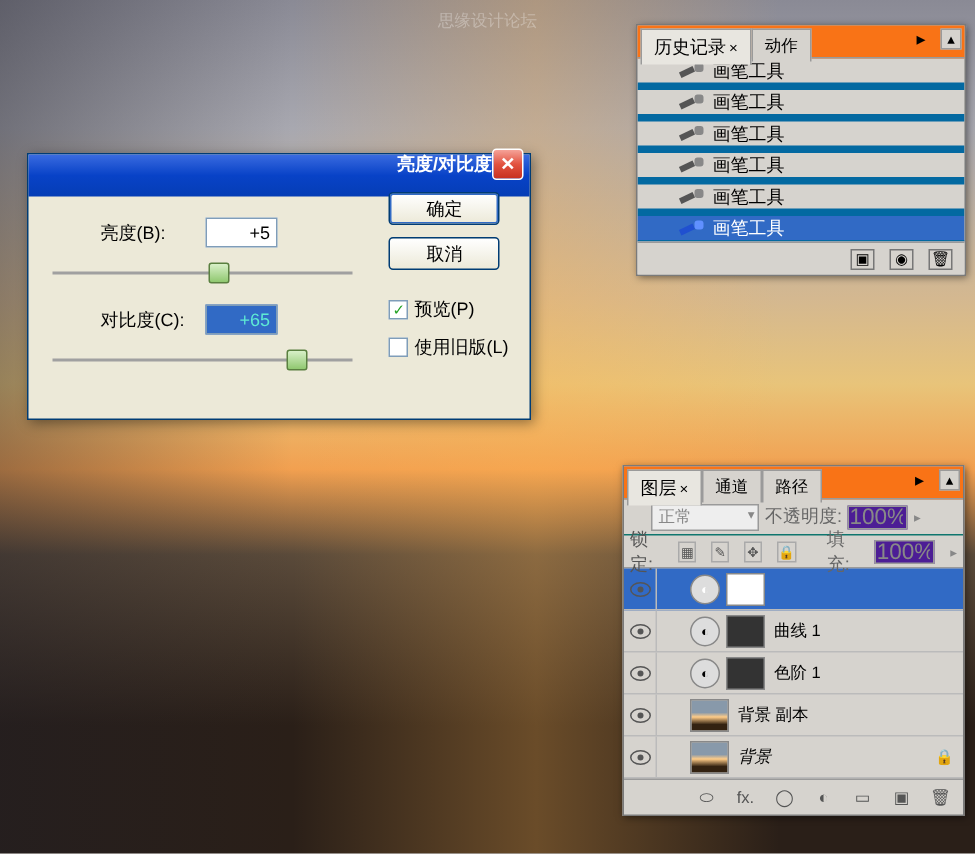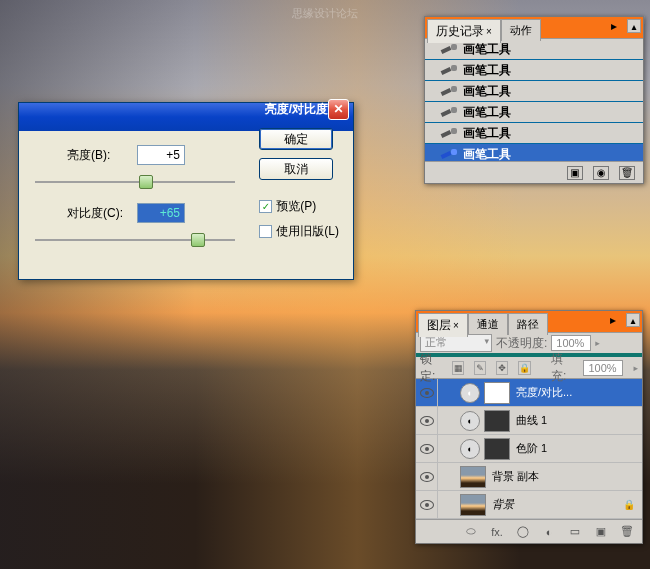--- a/index.html
+++ b/index.html
@@ -28,36 +28,36 @@
     .palette { position: absolute; background: #d6d3ce; border: 1px solid #7a7a7a; box-shadow: 1px 1px 5px rgba(0,0,0,0.5); }
     .palette-tabs { height: 22px; background: #f97316; display: flex; align-items: flex-start; padding: 2px 2px 0; gap: 0; border-bottom: 1px solid #9a9a9a; }
     .tab { padding: 3px 8px; background: #d6d3ce; border: 1px solid #9a9a9a; border-bottom: none; font-size: 11px; cursor: pointer; position: relative; }
     .tab.active { background: #e8e6e0; z-index: 1; }
     .tab-close { font-size: 10px; margin-left: 2px; }
     .palette-close { position: absolute; right: 2px; top: 2px; width: 14px; height: 14px; font-size: 10px; background: #d6d3ce; border: 1px solid #9a9a9a; cursor: pointer; display: flex; align-items: center; justify-content: center; }
     .palette-grip { position: absolute; right: 18px; top: 2px; width: 14px; height: 14px; cursor: pointer; }
 
     .history { left: 424px; top: 16px; width: 220px; }
     .history-list { height: 122px; overflow: hidden; }
-    .history-item { display: flex; align-items: center; height: 21px; padding-left: 16px; gap: 6px; border-bottom: 1px solid #0369a1; cursor: pointer; font-weight: bold; }
+    .history-item { display: flex; align-items: center; height: 21px; padding-left: 28px; gap: 6px; border-bottom: 5px solid #0369a1; cursor: pointer; }
     .history-item.sel { background: #316ac5; color: white; }
     .brush-ico { width: 16px; height: 14px; display: inline-block; position: relative; }
     .brush-ico::before { content: ""; position: absolute; left: 0; top: 6px; width: 10px; height: 4px; background: #555; transform: rotate(-25deg); }
     .brush-ico::after { content: ""; position: absolute; right: 0; top: 2px; width: 6px; height: 6px; background: #888; border-radius: 2px; }
     .history-item.sel .brush-ico::before { background: #2050d0; }
     .history-item.sel .brush-ico::after { background: #6090ff; }
     .palette-footer { height: 22px; background: #d6d3ce; border-top: 1px solid #9a9a9a; display: flex; align-items: center; justify-content: flex-end; gap: 10px; padding: 0 8px; }
     .footer-icon { width: 16px; height: 14px; border: 1px solid #777; cursor: pointer; display: flex; align-items: center; justify-content: center; font-size: 10px; }
 
     .layers { left: 415px; top: 310px; width: 228px; }
-    .layers-opts { height: 24px; display: flex; align-items: center; padding: 2px 4px; gap: 4px; border-bottom: 4px solid #0f766e; }
+    .layers-opts { height: 24px; display: flex; align-items: center; padding: 2px 18px; gap: 4px; border-bottom: 1px solid #0f766e; }
     .dropdown { height: 18px; border: 1px solid #9a9a9a; background: #eee; padding: 0 14px 0 4px; font-size: 11px; position: relative; color: #888; }
     .dropdown::after { content: "▾"; position: absolute; right: 2px; top: 1px; font-size: 9px; }
     .opt-label { font-size: 12px; color: #666; }
-    .pct-input { width: 40px; height: 16px; border: 1px solid #9a9a9a; font-size: 11px; text-align: center; padding-right: 2px; background: #ffffff; color: #888; }
+    .pct-input { width: 40px; height: 16px; border: 1px solid #9a9a9a; font-size: 15px; text-align: right; padding-right: 2px; background: #4c1d95; color: #888; }
     .lock-row { height: 22px; display: flex; align-items: center; padding: 0 4px; gap: 10px; border-bottom: 1px solid #9a9a9a; font-size: 11px; color: #555; }
     .lock-ico { width: 14px; height: 14px; border: 1px solid #aaa; font-size: 9px; display: inline-flex; align-items: center; justify-content: center; }
     .layers-list { }
     .layer-row { display: flex; align-items: center; height: 28px; border-bottom: 1px solid #bbb; cursor: pointer; }
     .layer-row.sel { background: #316ac5; color: white; }
     .eye-col { width: 22px; height: 100%; display: flex; align-items: center; justify-content: center; border-right: 1px solid #bbb; }
     .eye-icon { width: 14px; height: 10px; border: 1px solid #555; border-radius: 50%; position: relative; }
     .eye-icon::after { content: ""; position: absolute; left: 4px; top: 2px; width: 4px; height: 4px; background: #555; border-radius: 50%; }
     .link-col { width: 20px; display: flex; align-items: center; justify-content: center; }
     .thumb { width: 26px; height: 22px; border: 1px solid #888; margin: 0 2px; background: linear-gradient(to bottom, #89a 40%, #fc8 55%, #321 80%); }
@@ -181,21 +181,20 @@
     <span style="font-size:9px;color:#888">▸</span>
   </div>
   <div class="layers-list">
     <div class="layer-row sel">
       <div class="eye-col">
           <span class="eye-icon"></span>
         </div>
       <div class="link-col"></div>
       <div class="thumb adj">◐</div>
       <div class="thumb mask"></div>
-      <span class="layer-name">亮度/对比...</span>
     </div>
     <div class="layer-row">
       <div class="eye-col">
           <span class="eye-icon"></span>
         </div>
       <div class="link-col"></div>
       <div class="thumb adj">◐</div>
       <div class="thumb bw"></div>
       <span class="layer-name">曲线 1</span>
     </div>

